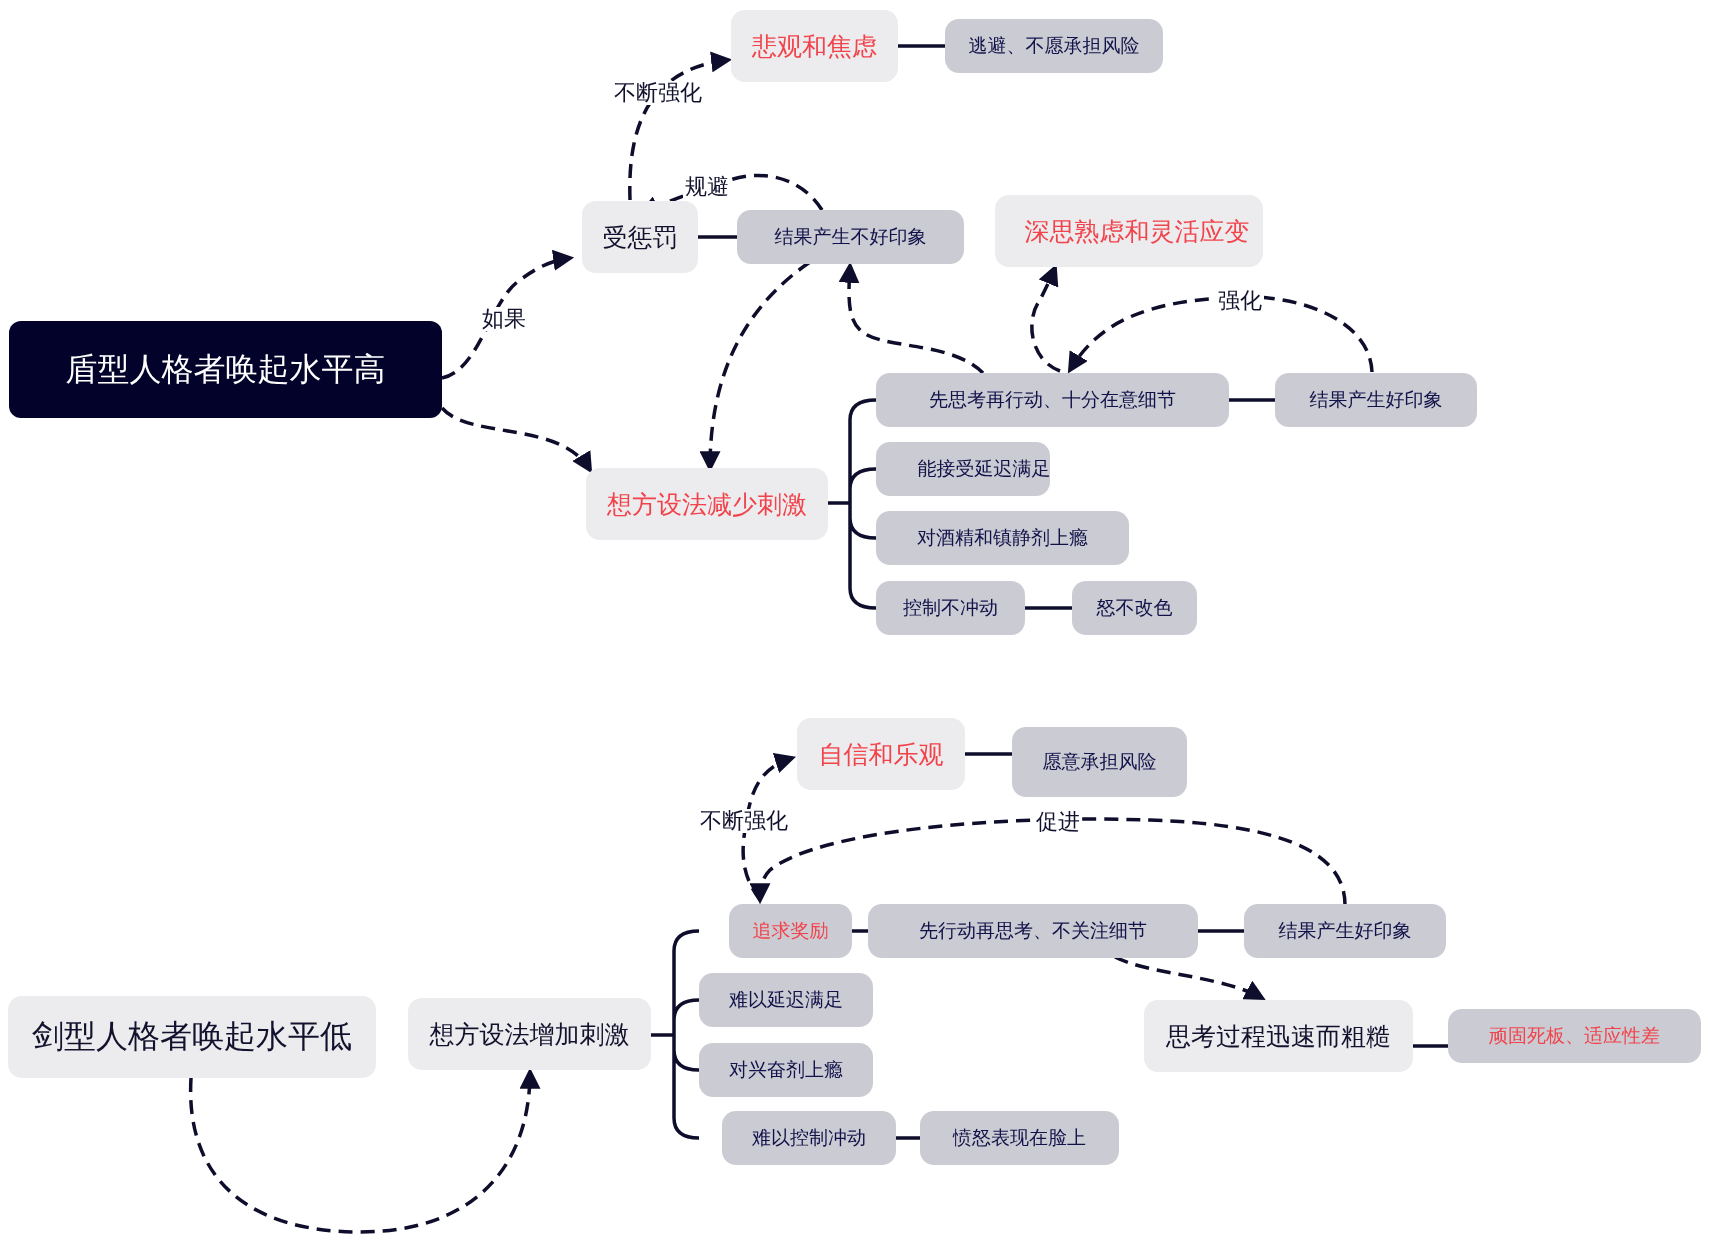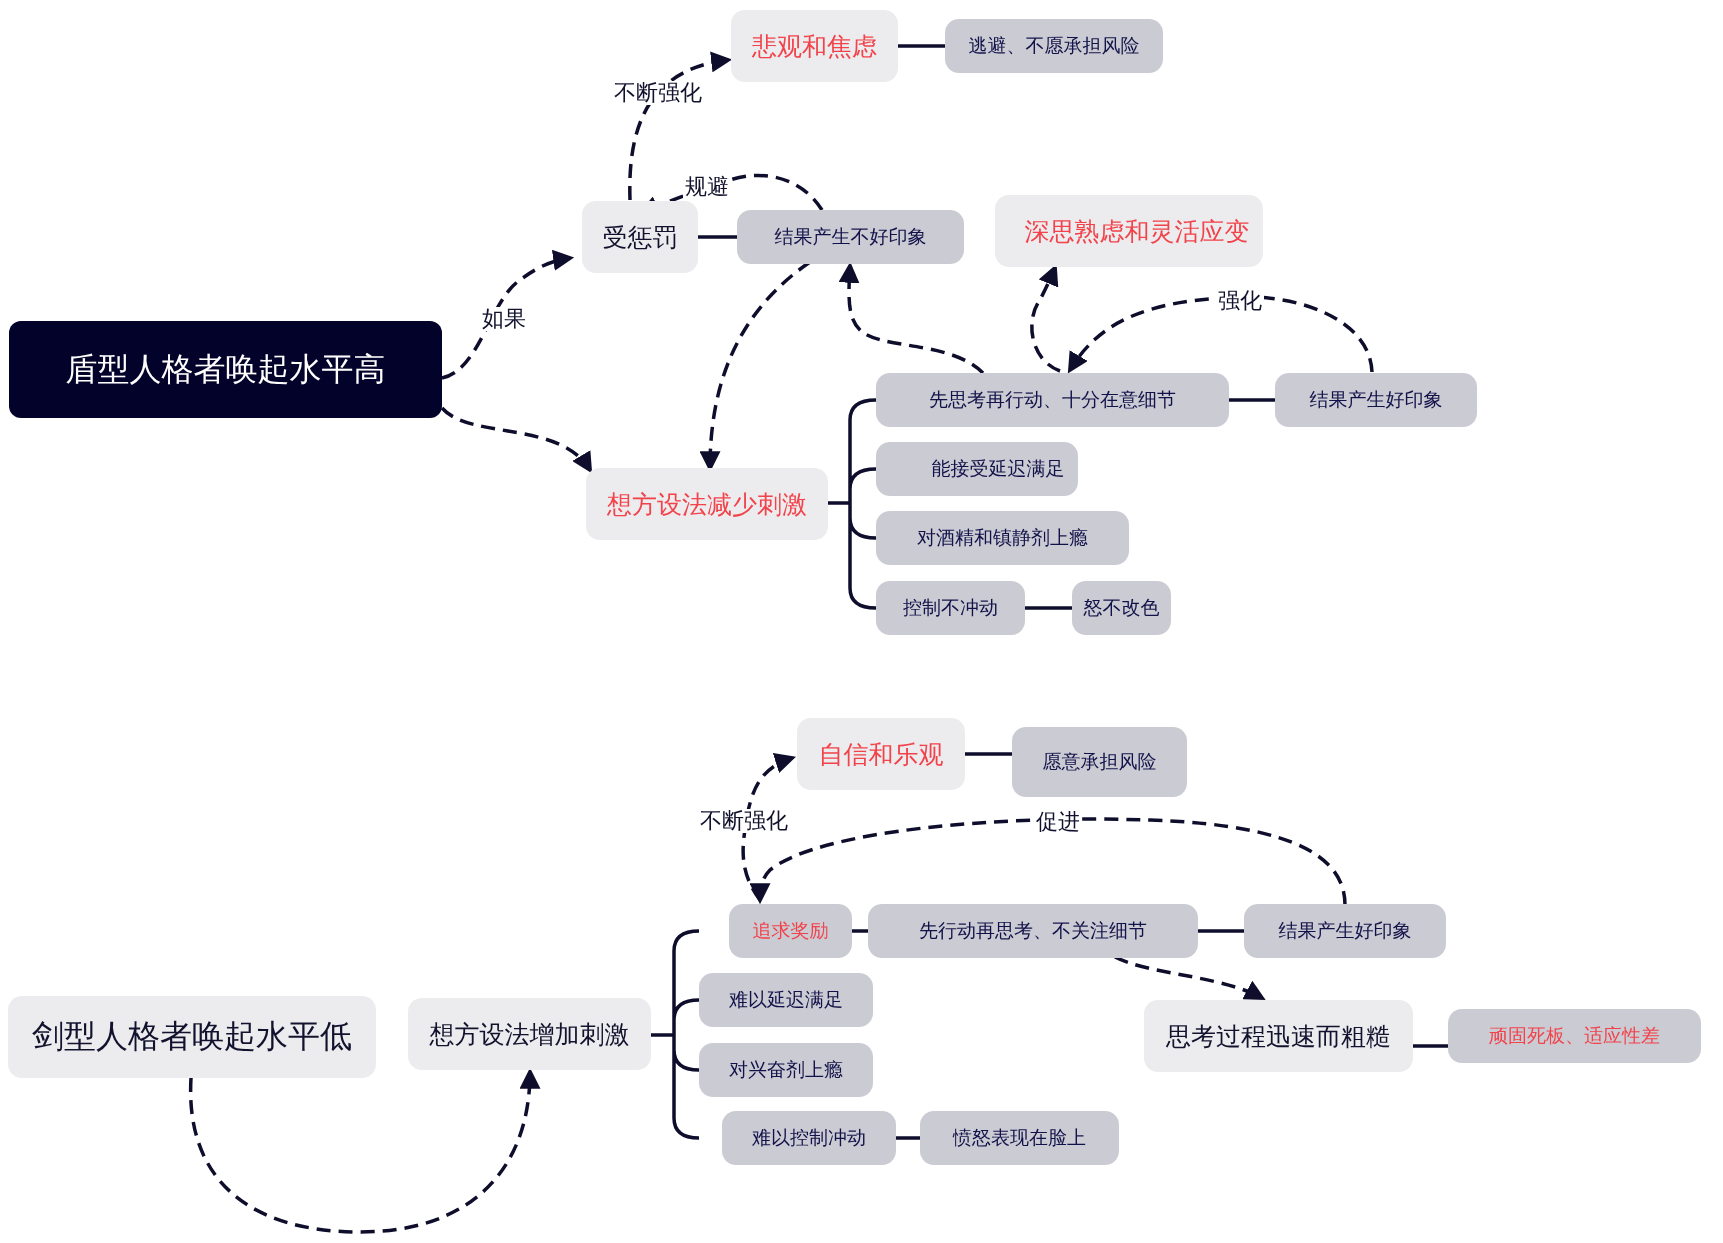--- a/index.html
+++ b/index.html
@@ -95,33 +95,33 @@
     </div>
 
   <div class="node grey" style="left:876px;top:373px;width:353px;height:54px;">
       <span>先思考再行动、十分在意细节</span>
     </div>
 
   <div class="node grey" style="left:1275px;top:373px;width:202px;height:54px;">
       <span>结果产生好印象</span>
     </div>
 
-  <div class="node grey" style="left:876px;top:442px;width:202px;height:54px;padding-left:42px;">
+  <div class="node grey" style="left:876px;top:442px;width:174px;height:54px;padding-left:42px;">
       <span>能接受延迟满足</span>
     </div>
 
   <div class="node grey" style="left:876px;top:511px;width:253px;height:54px;">
       <span>对酒精和镇静剂上瘾</span>
     </div>
 
   <div class="node grey" style="left:876px;top:581px;width:149px;height:54px;">
       <span>控制不冲动</span>
     </div>
 
-  <div class="node grey" style="left:1072px;top:581px;width:99px;height:54px;">
+  <div class="node grey" style="left:1072px;top:581px;width:125px;height:54px;">
       <span>怒不改色</span>
     </div>
 
   <span class="label" style="left:480px;top:307px;">如果</span>
   <span class="label" style="left:612px;top:81px;">不断强化</span>
   <span class="label" style="left:683px;top:175px;">规避</span>
   <span class="label" style="left:1216px;top:289px;">强化</span>
 
   <div class="node root-light" style="left:8px;top:996px;width:368px;height:82px;">
       <span>剑型人格者唤起水平低</span>

